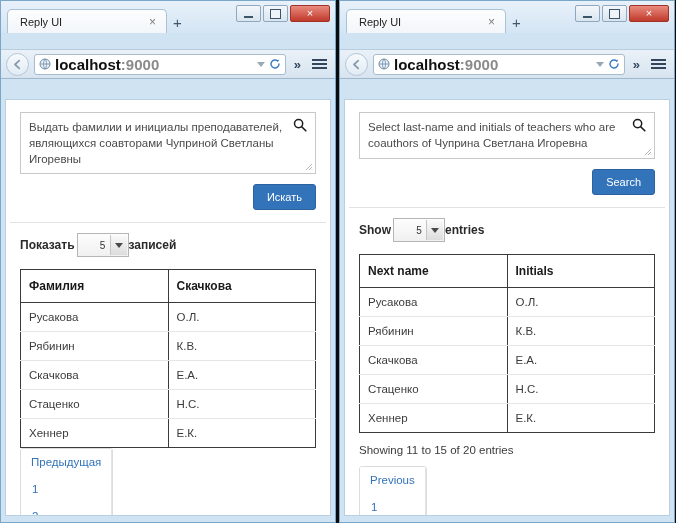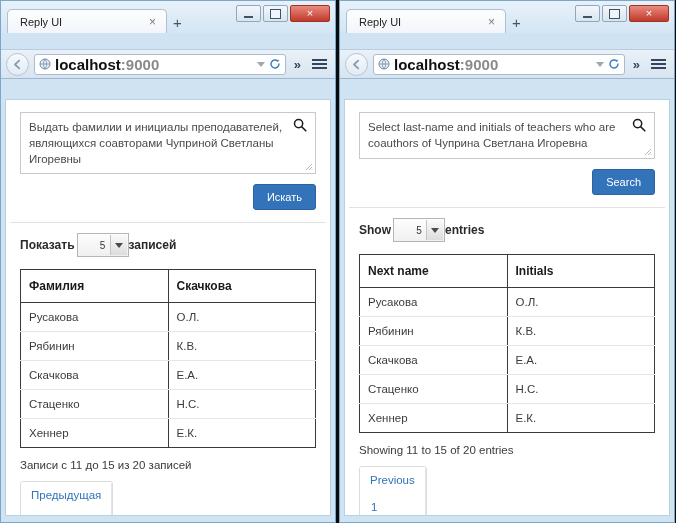--- a/index.html
+++ b/index.html
@@ -513,21 +513,20 @@
                   <td>Стаценко</td>
                   <td>Н.С.</td>
                 </tr>
               <tr>
                   <td>Хеннер</td>
                   <td>Е.К.</td>
                 </tr>
             </tbody>
           </table>
 
-          <div class="info">Записи с 11 до 15 из 20 записей</div>
 
           <div>
             <div class="pagination">
               <span class="pg">Предыдущая</span>
               <span class="pg num">1</span>
               <span class="pg num">2</span>
               <span class="pg num active">3</span>
               <span class="pg num">4</span>
             </div>
           </div>

